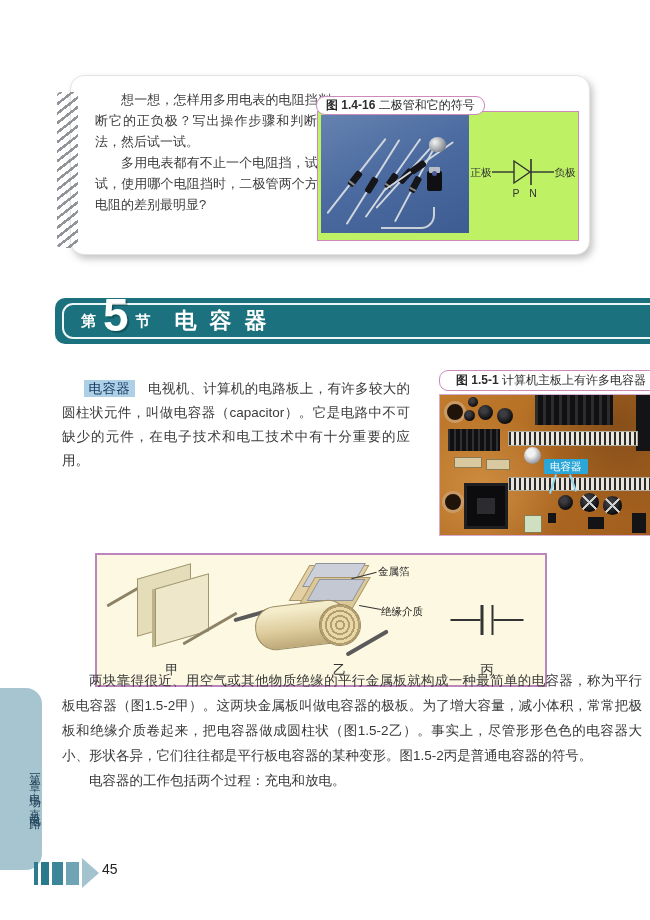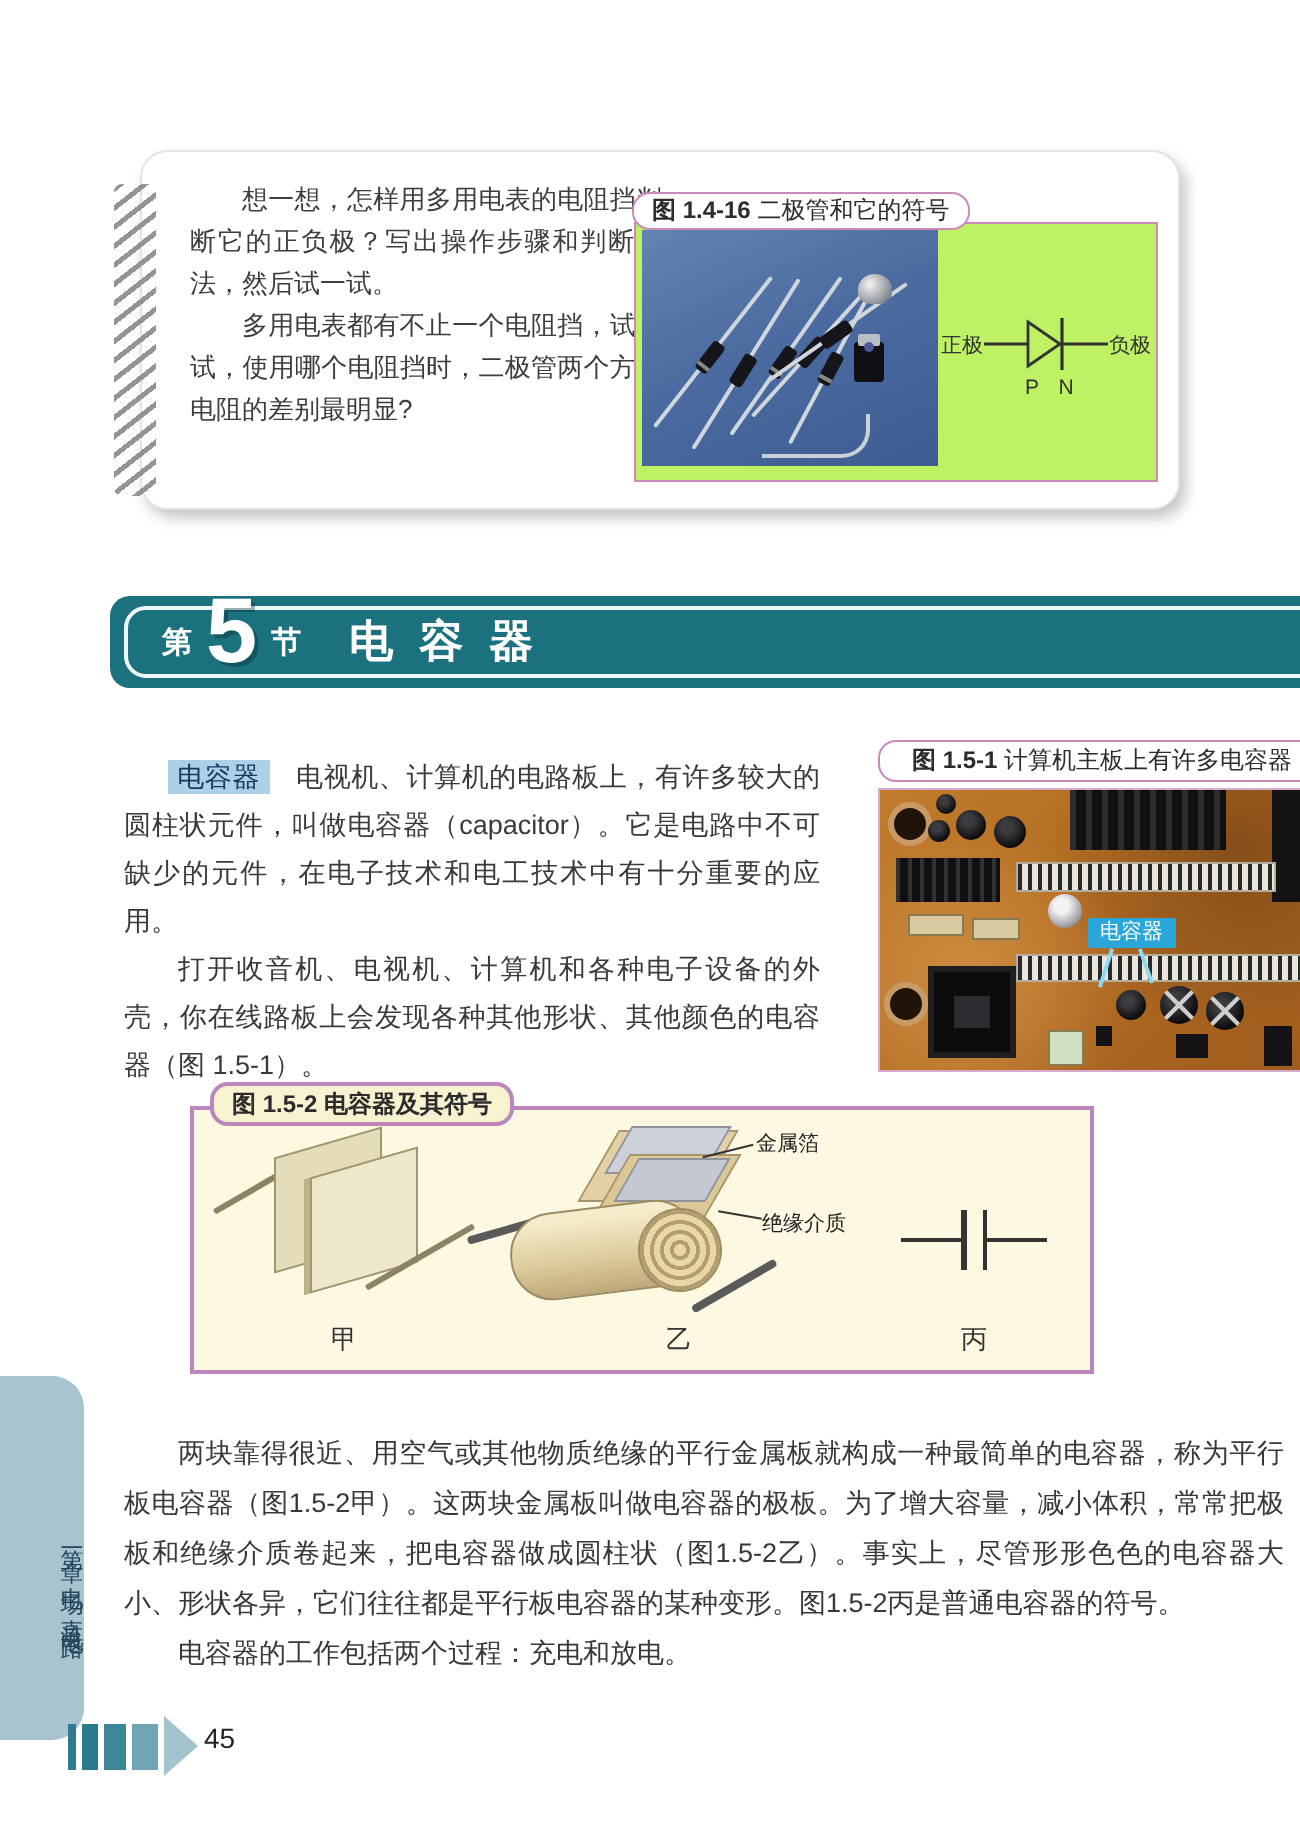--- a/index.html
+++ b/index.html
@@ -109,21 +109,21 @@
   .wireB{position:absolute;height:3.5px;background:#5a5a5a;border-radius:2px;}
   .small-label{position:absolute;font-size:10.5px;color:#222;white-space:nowrap;}
   .leader2{position:absolute;height:1.2px;background:#333;}
   
   .symC{position:absolute;left:50%;top:42px;transform:translateX(-50%);display:flex;align-items:center;}
   .symC .hline{width:30px;height:2px;background:#333;}
   .symC .vbar{width:2.5px;height:30px;background:#333;}
   .symC .gap{width:8px;}
 
   
-  .body-text{left:62px;top:714px;width:580px;font-size:13.5px;line-height:25px;text-align:justify;color:#383838;}
+  .body-text{left:62px;top:668px;width:580px;font-size:13.5px;line-height:25px;text-align:justify;color:#383838;}
   .body-text p{margin:0;text-indent:2em;}
 
   
   .sidebar{left:0;top:688px;width:42px;height:182px;background:#a6c5d0;border-radius:0 16px 16px 0;}
   .sidebar-text{position:absolute;left:0;top:30px;width:100%;display:flex;justify-content:center;
     writing-mode:vertical-rl;font-size:11.5px;letter-spacing:3px;color:#24455b;height:140px;}
   .sidebar-text span{display:block;}
   .sb-gap1{margin-top:10px;}
   
   .page-arrow{left:34px;top:858px;display:flex;align-items:center;gap:3px;}
@@ -193,21 +193,20 @@
     <div class="banner-content">
       <span class="sec-prefix">第</span>
       <span class="sec-number">5</span>
       <span class="sec-suffix">节</span>
       <span class="sec-title">电容器</span>
     </div>
   </div>
 
   <div class="abs intro-text">
     <p class="p-first"><span class="keyword">电容器</span><span>电视机、计算机的电路板上，有许多较大的圆柱状元件，叫做电容器（</span><span class="bold">capacitor</span><span>）。它是电路中不可缺少的元件，在电子技术和电工技术中有十分重要的应用。</span></p>
-    <p class="p-ind">打开收音机、电视机、计算机和各种电子设备的外壳，你在线路板上会发现各种其他形状、其他颜色的电容器（图 1.5-1）。</p>
   </div>
 
   <div class="abs fig151">
     <div class="fig151-cap">
       <span class="cap-num">图 1.5-1</span><span> 计算机主板上有许多电容器</span>
     </div>
     <div class="mobo">
       <div class="m hole" style="left:4px;top:6px;"></div>
       <div class="m capb" style="left:28px;top:2px;width:10px;height:10px;"></div>
       <div class="m capb" style="left:24px;top:15px;width:11px;height:11px;"></div>
@@ -230,23 +229,20 @@
       <div class="m capx" style="position:absolute;left:140px;top:98px;width:19px;height:19px;border-radius:50%;"></div>
       <div class="m capx" style="position:absolute;left:163px;top:101px;width:19px;height:19px;border-radius:50%;"></div>
       <div class="m blk" style="left:148px;top:122px;width:16px;height:12px;"></div>
       <div class="m conn" style="left:84px;top:120px;width:16px;height:16px;background:#cfe0c0;"></div>
       <div class="m blk" style="left:192px;top:118px;width:14px;height:20px;"></div>
       <div class="m blk" style="left:108px;top:118px;width:8px;height:10px;"></div>
     </div>
   </div>
 
   <div class="abs fig152">
-    <div class="fig152-tab">
-      <span class="cap-num">图 1.5-2</span><span> 电容器及其符号</span>
-    </div>
     <div class="fig152-row">
 
       <div class="cell" style="width:150px;">
         <div class="lead" style="left:6px;top:26px;width:62px;height:3px;transform:rotate(-30deg);"></div>
         <div class="plate pl-back"></div>
         <div class="plate pl-front"></div>
         <div class="lead" style="left:82px;top:64px;width:62px;height:3px;transform:rotate(-30deg);"></div>
         <div class="cell-label">甲</div>
       </div>
 

